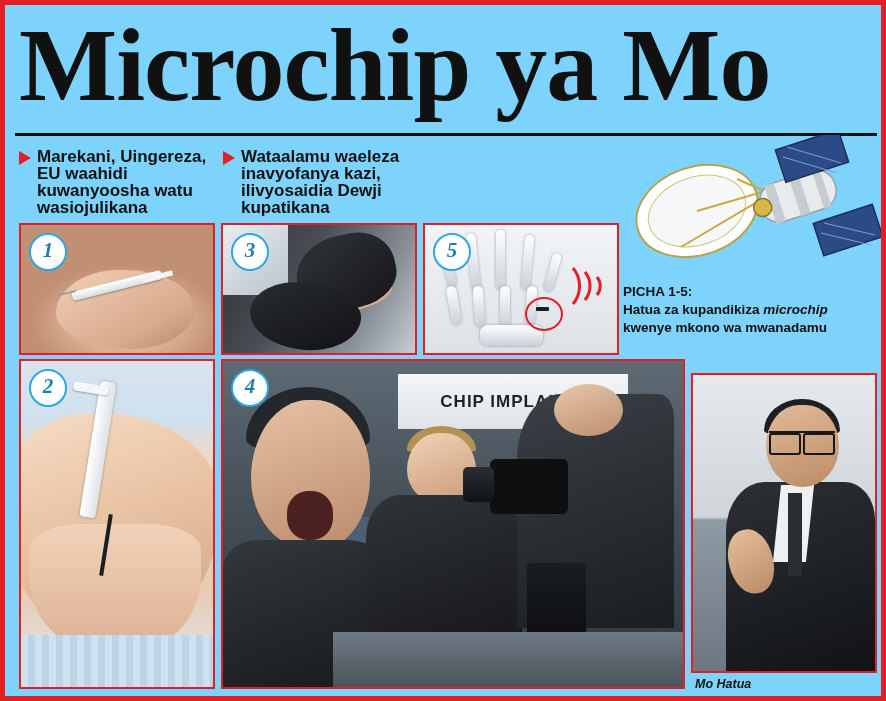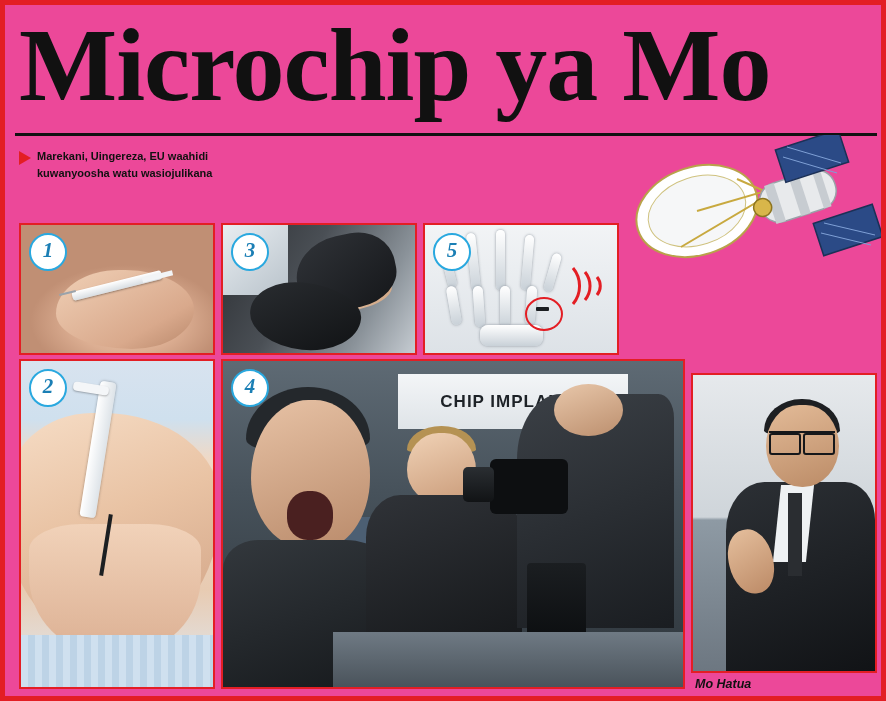--- a/index.html
+++ b/index.html
@@ -17,21 +17,21 @@
     position: relative;
     width: 886px;
     height: 701px;
     background: #ffffff;
     box-sizing: border-box;
     border: 5px solid #e31e24;
   }
   .inner {
     position: absolute;
     left: 0; top: 0; right: 0; bottom: 0;
-    background: #ec4899;
+    background: #7dd3fc;
   }
 
   
   .headline {
     position: absolute;
     left: 14px;
     top: 4px;
     width: 850px;
     height: 118px;
     font-family: "Liberation Serif", serif;
@@ -68,21 +68,21 @@
   .deck-arrow {
     width: 0; height: 0;
     border-left: 12px solid #e31e24;
     border-top: 7px solid transparent;
     border-bottom: 7px solid transparent;
     margin-top: 3px;
     margin-right: 6px;
     flex: 0 0 auto;
   }
   .deck-text {
-    font-size: 11px;
+    font-size: 17px;
     line-height: 17px;
     font-weight: bold;
     color: #111;
   }
 
   
   .photo {
     position: absolute;
     box-sizing: border-box;
     border: 2px solid #e31e24;
@@ -493,20 +493,24 @@
   <div class="inner">
 
     <div class="headline">Microchip ya Mo</div>
     <div class="headline-rule"></div>
 
     <div class="deck">
       <div class="deck-item">
         <span class="deck-arrow"></span>
         <span class="deck-text">Marekani, Uingereza, EU waahidi kuwanyoosha watu wasiojulikana</span>
       </div>
+      <div class="deck-item">
+        <span class="deck-arrow"></span>
+        <span class="deck-text">Wataalamu waeleza inavyofanya kazi, ilivyosaidia Dewji kupatikana</span>
+      </div>
     </div>
 
     <svg id="satellite" viewBox="0 0 262 145">
       <g>
 
         <ellipse cx="78" cy="76" rx="62" ry="44" fill="#ffffff" stroke="#b9a24a" stroke-width="2" transform="rotate(-18 78 76)"></ellipse>
         <ellipse cx="78" cy="76" rx="50" ry="34" fill="#f6f7f8" stroke="#cfc27f" stroke-width="1" transform="rotate(-18 78 76)"></ellipse>
         <line x1="78" y1="76" x2="150" y2="55" stroke="#c8a93f" stroke-width="2"></line>
         <line x1="62" y1="112" x2="150" y2="60" stroke="#c8a93f" stroke-width="2"></line>
         <line x1="118" y1="44" x2="150" y2="58" stroke="#c8a93f" stroke-width="2"></line>
@@ -523,20 +527,25 @@
           <rect x="160" y="4" width="66" height="34" fill="#2b4a86" stroke="#1b3056" stroke-width="1.5" transform="rotate(-18 193 21)"></rect>
           <line x1="168" y1="12" x2="222" y2="28" stroke="#7fa0d6" stroke-width="1"></line>
           <line x1="164" y1="22" x2="218" y2="38" stroke="#7fa0d6" stroke-width="1"></line>
           <rect x="198" y="78" width="62" height="34" fill="#2b4a86" stroke="#1b3056" stroke-width="1.5" transform="rotate(-18 229 95)"></rect>
           <line x1="205" y1="88" x2="256" y2="100" stroke="#7fa0d6" stroke-width="1"></line>
           <line x1="202" y1="98" x2="252" y2="110" stroke="#7fa0d6" stroke-width="1"></line>
         </g>
       </g>
     </svg>
 
+    <div class="caption">
+      <span>PICHA 1-5:</span><br>
+      <span>Hatua za kupandikiza </span><span class="c-em">microchip</span><br>
+      <span>kwenye mkono wa mwanadamu</span>
+    </div>
 
     <div class="photo" id="photo1">
       <div class="p1-bg"></div>
       <div class="p1-palm"></div>
       <div class="p1-syringe"></div>
       <div class="p1-plunger"></div>
       <div class="p1-needle"></div>
       <div class="badge">1</div>
     </div>
 

